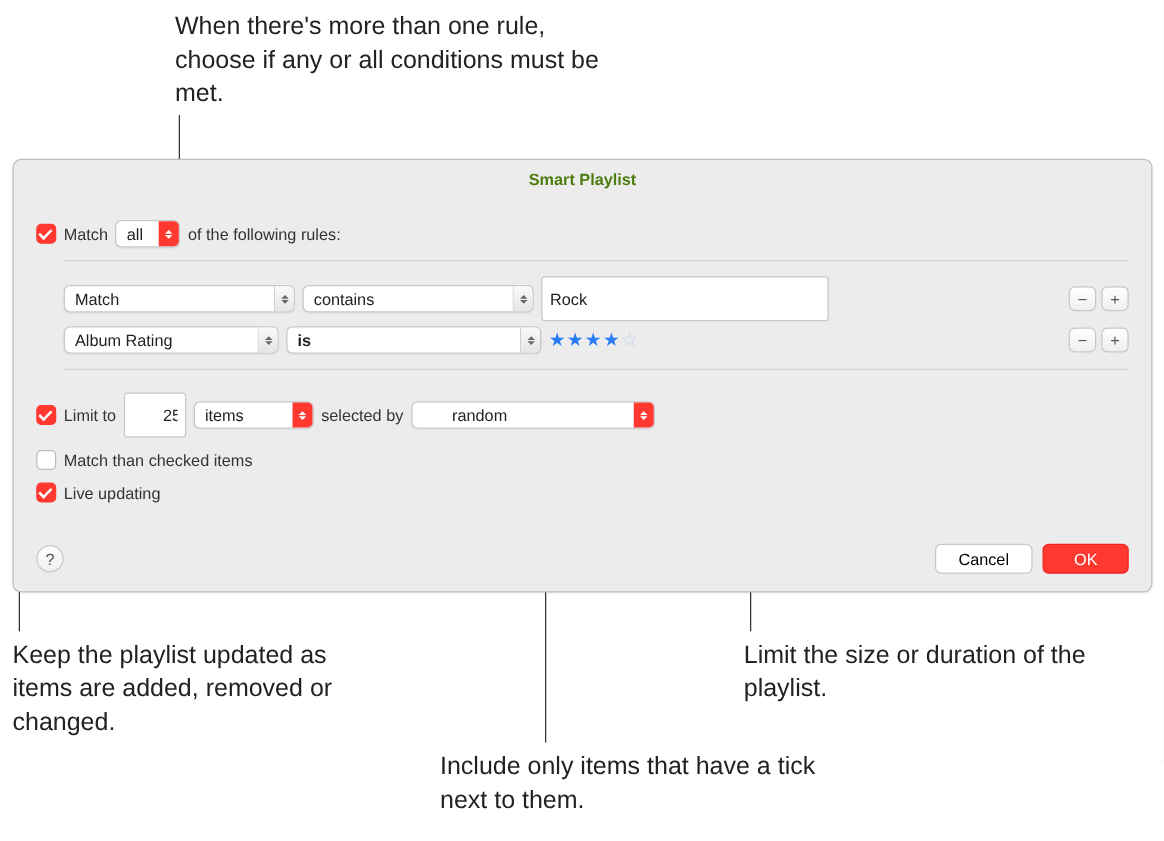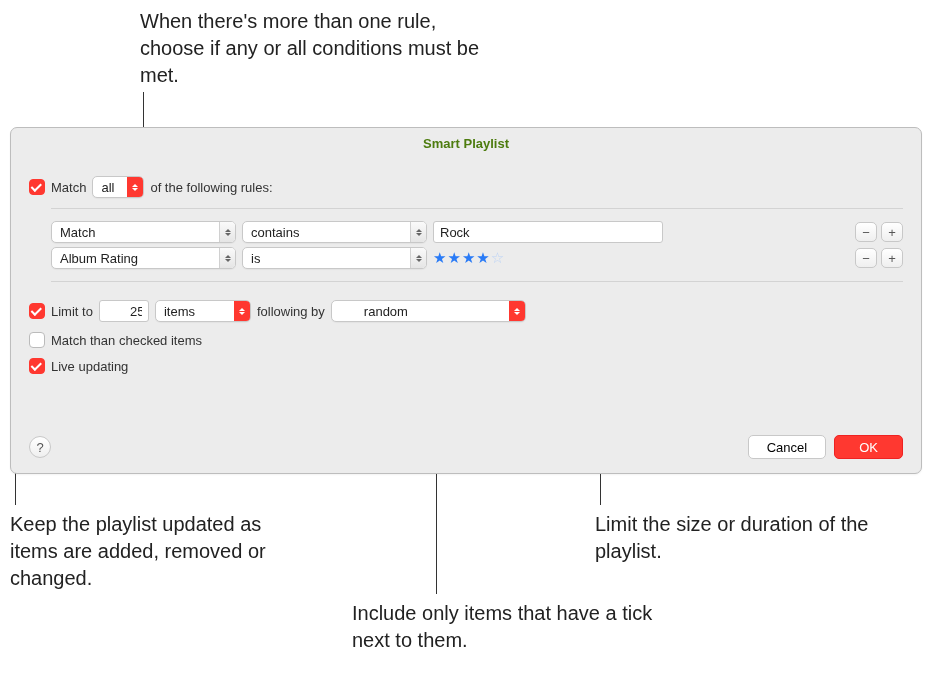--- a/index.html
+++ b/index.html
@@ -139,21 +139,21 @@
 .rule-row {
   display: flex;
   align-items: center;
   gap: 6px;
   margin: 4px 0;
 }
 .text-input {
   background: #fff;
   border: 1px solid #c8c8c8;
   border-radius: 3px;
-  height: 22px;
+  height: 36px;
   padding: 0 6px;
   font-size: 13px;
   color: #222;
 }
 .spacer { flex: 1; }
 .pm {
   display: flex;
   gap: 4px;
 }
 .pm button {
@@ -252,46 +252,46 @@
           <span class="arrows"></span>
         </span>
         <input class="text-input" style="width: 230px;" value="Rock">
         <span class="spacer"></span>
         <span class="pm">
           <button>−</button>
           <button>+</button>
         </span>
       </div>
       <div class="rule-row">
-        <span class="select gray" style="width:185px;">
+        <span class="select gray" style="width:172px;">
           <span>Album Rating</span>
           <span class="arrows"></span>
         </span>
-        <span class="select gray" style="width:185px;">
+        <span class="select gray" style="width:204px;font-weight:bold;">
           <span>is</span>
           <span class="arrows"></span>
         </span>
         <span class="stars"><span class="on">★★★★</span><span class="off">☆</span></span>
         <span class="spacer"></span>
         <span class="pm">
           <button>−</button>
           <button>+</button>
         </span>
       </div>
     </div>
 
     <div class="row">
       <span class="checkbox checked"></span>
       <span>Limit to</span>
       <input class="text-input" style="width: 50px; padding-left: 30px;" value="25">
       <span class="select" style="width:96px;">
         <span>items</span>
         <span class="arrows"></span>
       </span>
-      <span>following by</span>
+      <span>selected by</span>
       <span class="select" style="width:195px;padding-left:32px;">
         <span>random</span>
         <span class="arrows"></span>
       </span>
     </div>
 
     <div class="row">
       <span class="checkbox"></span>
       <span>Match than checked items</span>
     </div>

